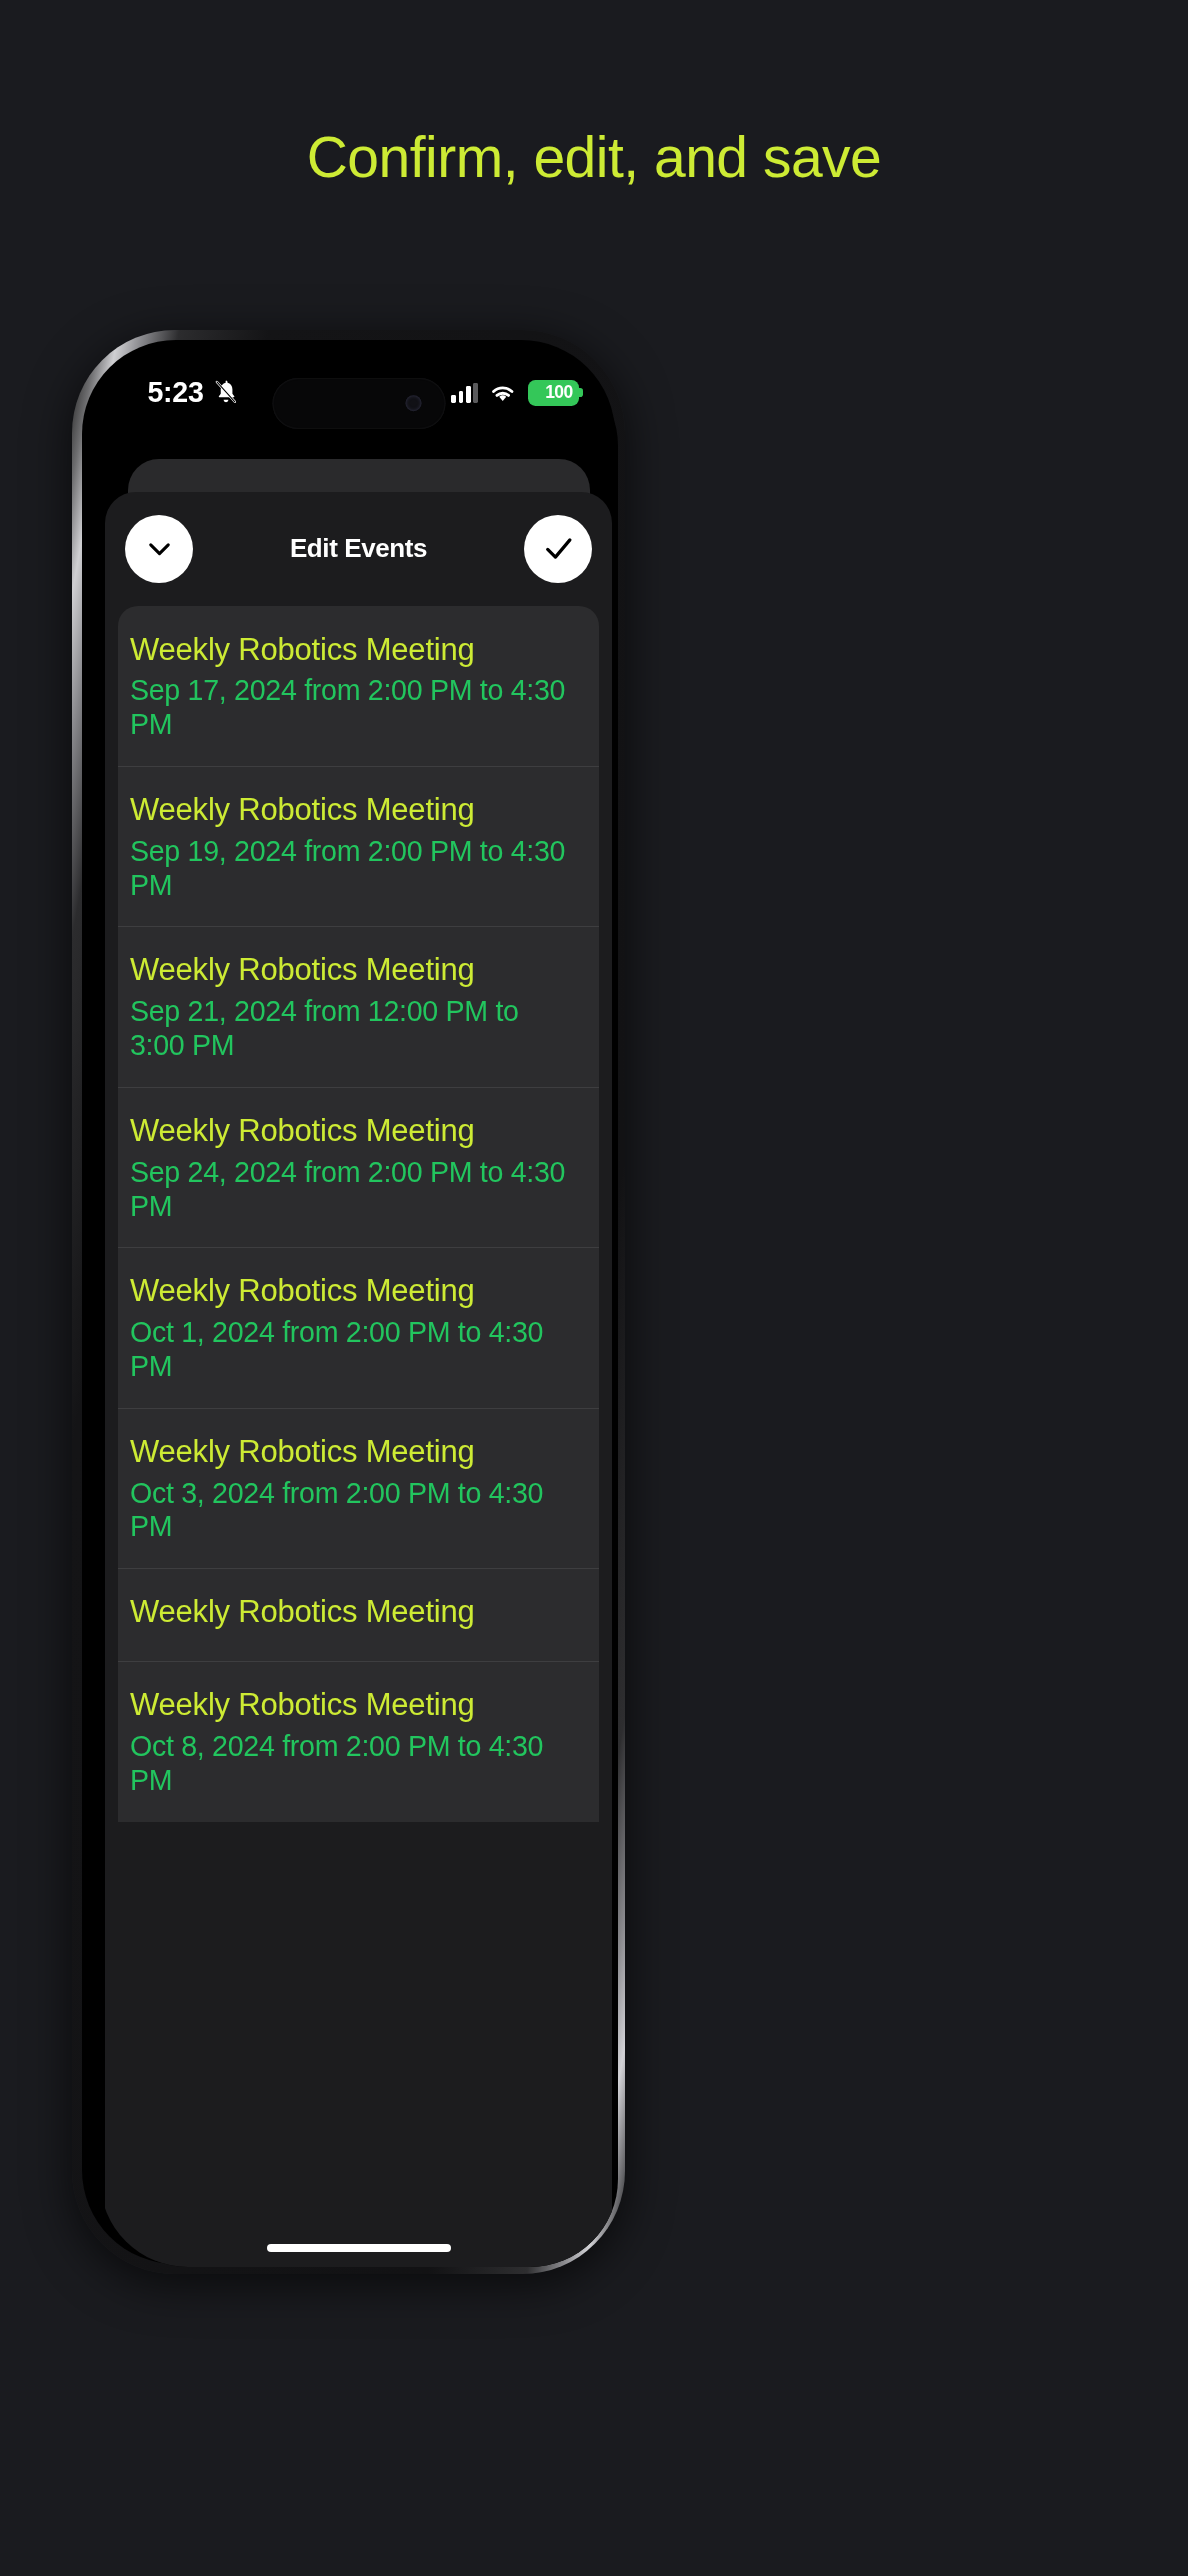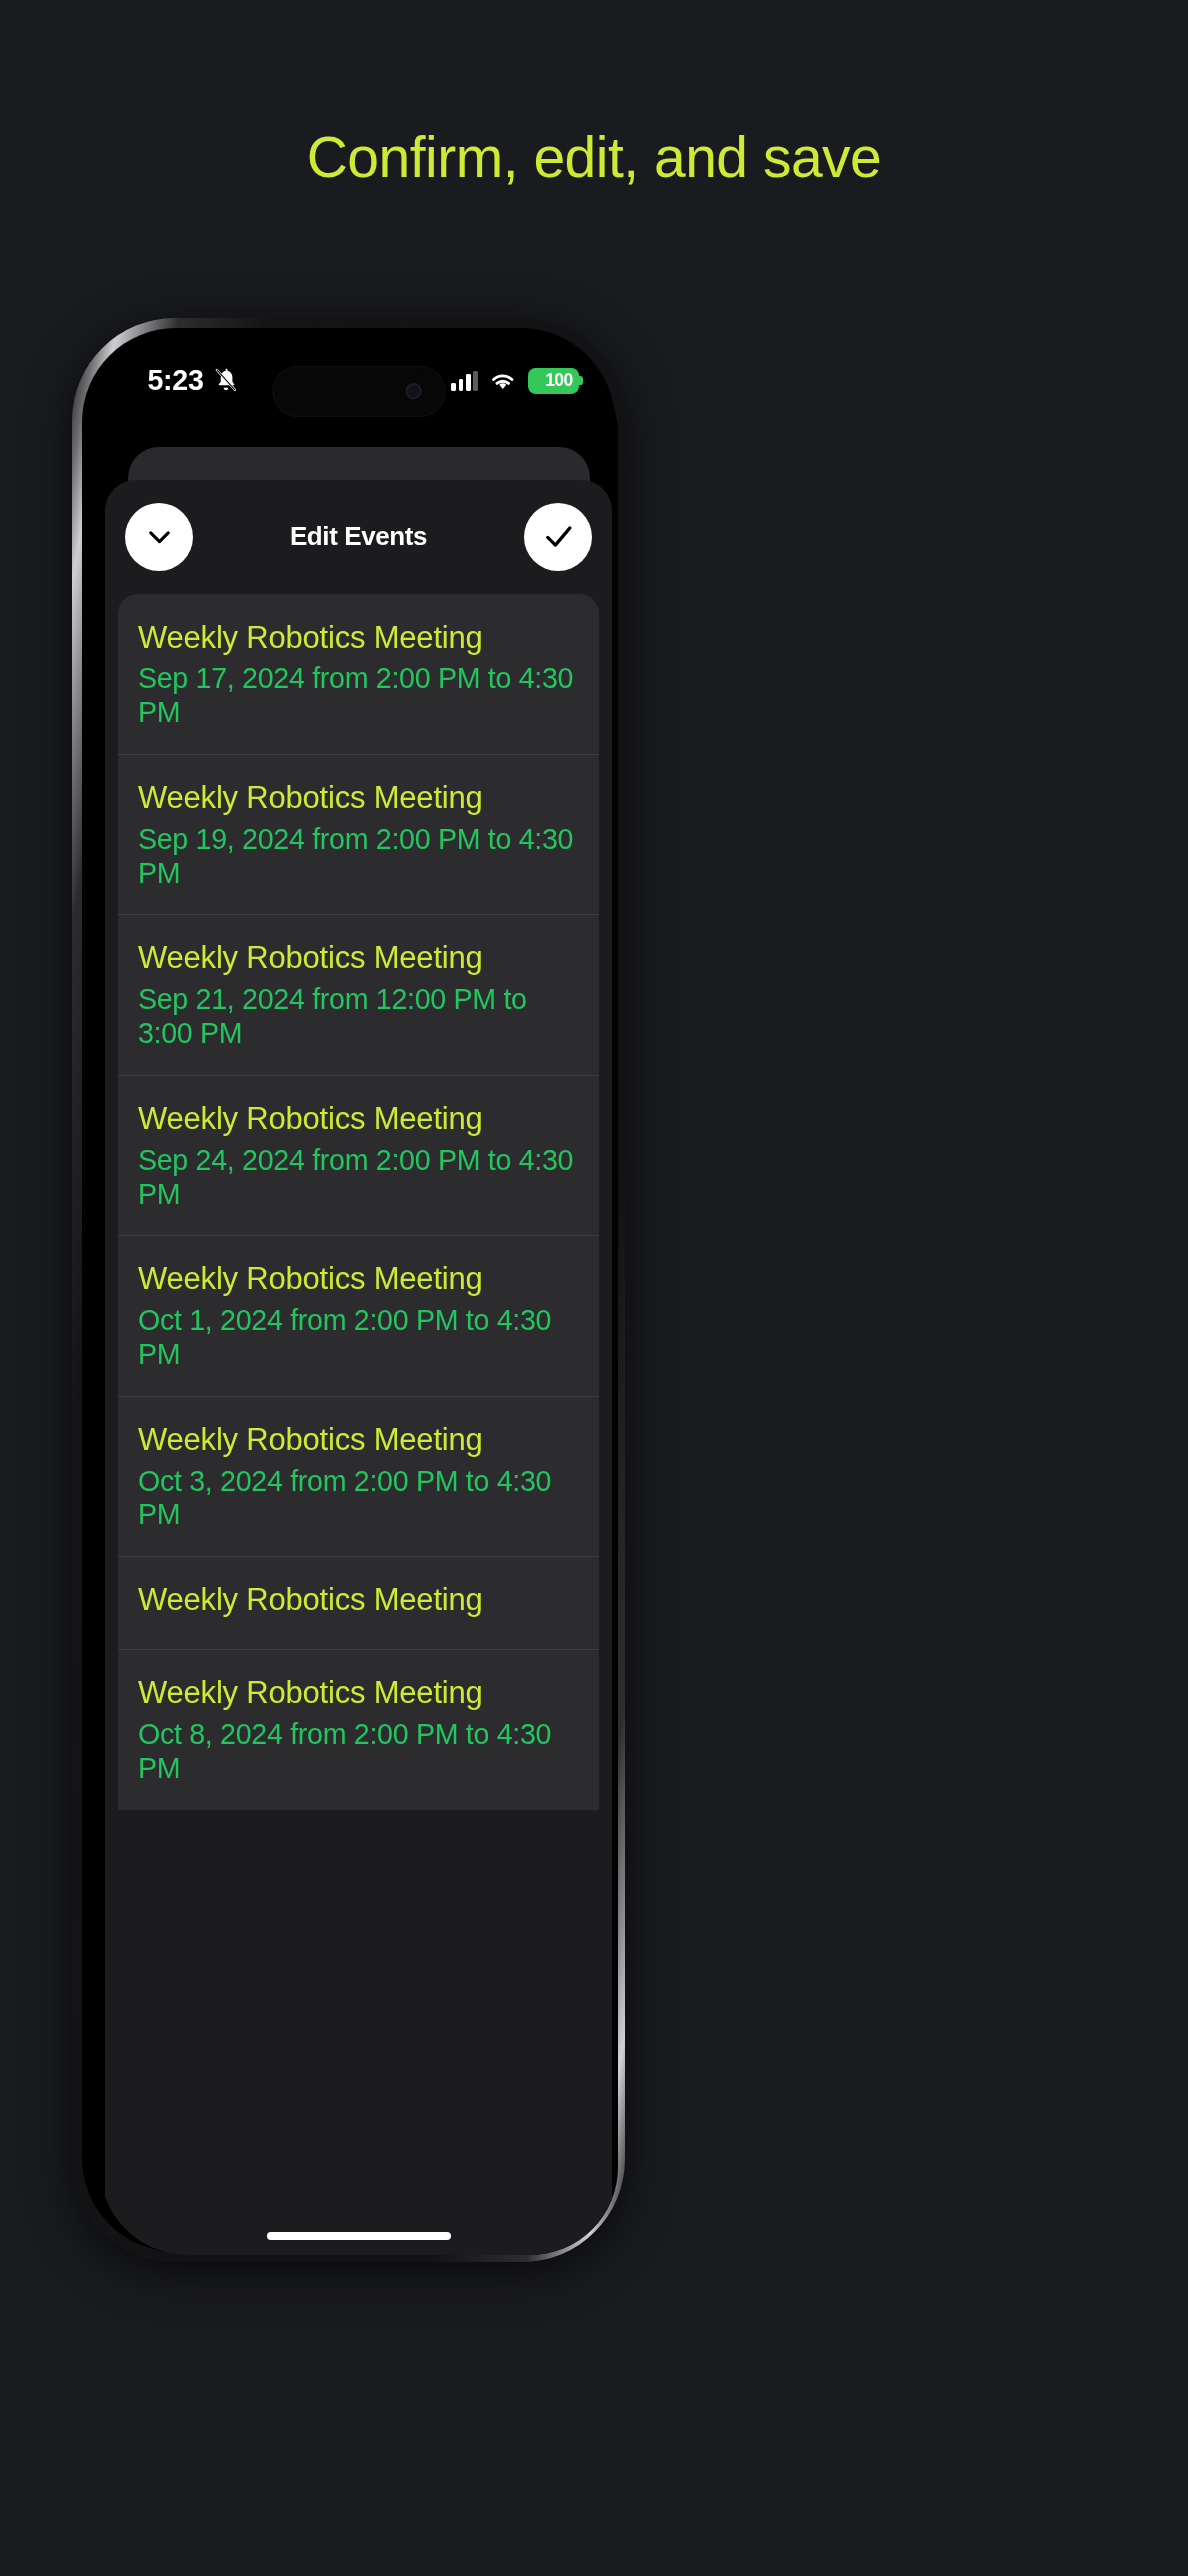--- a/index.html
+++ b/index.html
@@ -23,21 +23,21 @@
   }
 
   
   .phone-wrap {
     position:absolute;
     left:72px; top:318px;
     width:1046px; height:1944px;
   }
   .phone-shell {
     position:absolute;
-    left:0; top:0;
+    left:0; top:12px;
     width:553px; height:1944px;
     border-radius:103px;
     background:linear-gradient(100deg,#0a0a0a 0%,#6e6e70 3%,#cfcfd2 5.2%,#88888c 8%,#2c2c2e 12%,#141416 22%,#121214 78%,#2e2e30 89%,#8b8b8f 93%,#d2d2d6 95.5%,#5d5d60 98%,#090909 100%);
     box-shadow:0 9.2px 46px rgba(0,0,0,0.65);
   }
   .phone-bezel {
     position:absolute;
     left:10px; top:10px;
     width:533px; height:1924px;
     border-radius:94px;
@@ -162,21 +162,21 @@
   }
 
   
   .events-card {
     margin:0 13px;
     background:#2c2c2e;
     border-radius:20px 20px 0 0;
     overflow:hidden;
   }
   .event-row {
-    padding:26px 24px 24px 20px;
+    padding:26px 24px 24px 12px;
     position:relative;
     cursor:pointer;
   }
   .event-row + .event-row:before {
     content:"";
     position:absolute; left:0; right:0; top:0;
     height:0.9px; background:rgba(255,255,255,0.085);
   }
   .ev-title {
     color:#cdeb34;

